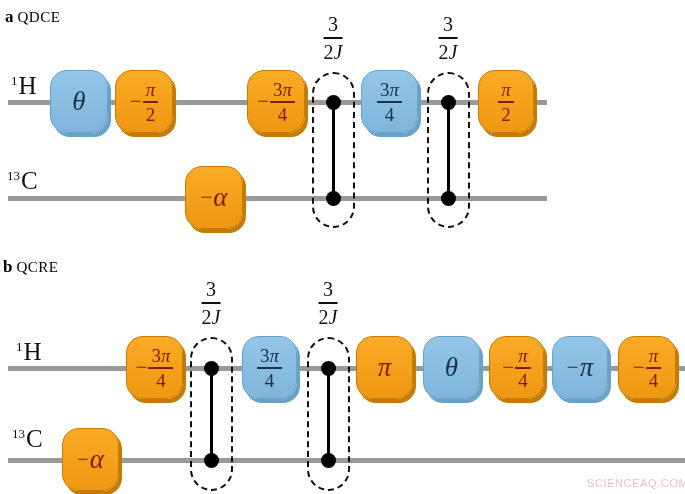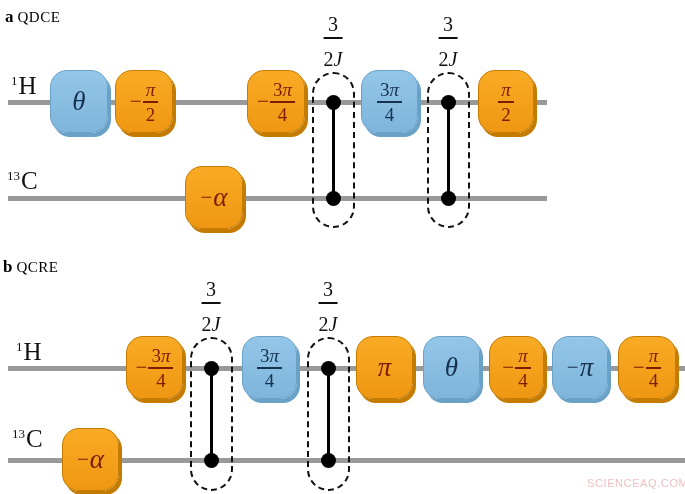--- a/index.html
+++ b/index.html
@@ -44,21 +44,21 @@
   }
   .cline{position:absolute;width:3px;background:#000;z-index:3;}
   .dot{position:absolute;width:15px;height:15px;border-radius:50%;background:#000;z-index:4;}
   .clabel{
     position:absolute;transform:translateX(-50%);
     display:flex;flex-direction:column;align-items:center;
     color:#101010;line-height:1;z-index:2;
   }
   .clabel .num{font-size:20px;padding:0 4px 3px;}
   .clabel .bar{align-self:stretch;border-top:2px solid #101010;height:0;}
-  .clabel .den{font-size:20px;padding-top:10px;}
+  .clabel .den{font-size:20px;padding-top:3px;}
   .watermark{
     position:absolute;font-family:"Liberation Sans",sans-serif;
     font-size:11px;letter-spacing:0.6px;color:var(--watermark);z-index:6;
   }
 </style>
 </head>
 <body>
 
 <div class="figure" style="--wire: #999999; --blue-fill-hi: #93c6e8; --blue-fill-lo: #7fb5dc; --blue-edge: #6aa1c7; --blue-text: #16324e; --orange-fill-hi: #f9ab25; --orange-fill-lo: #ef9712; --orange-edge: #c47b00; --orange-text: #7b1d03; --watermark: #eebfc2;">
 

